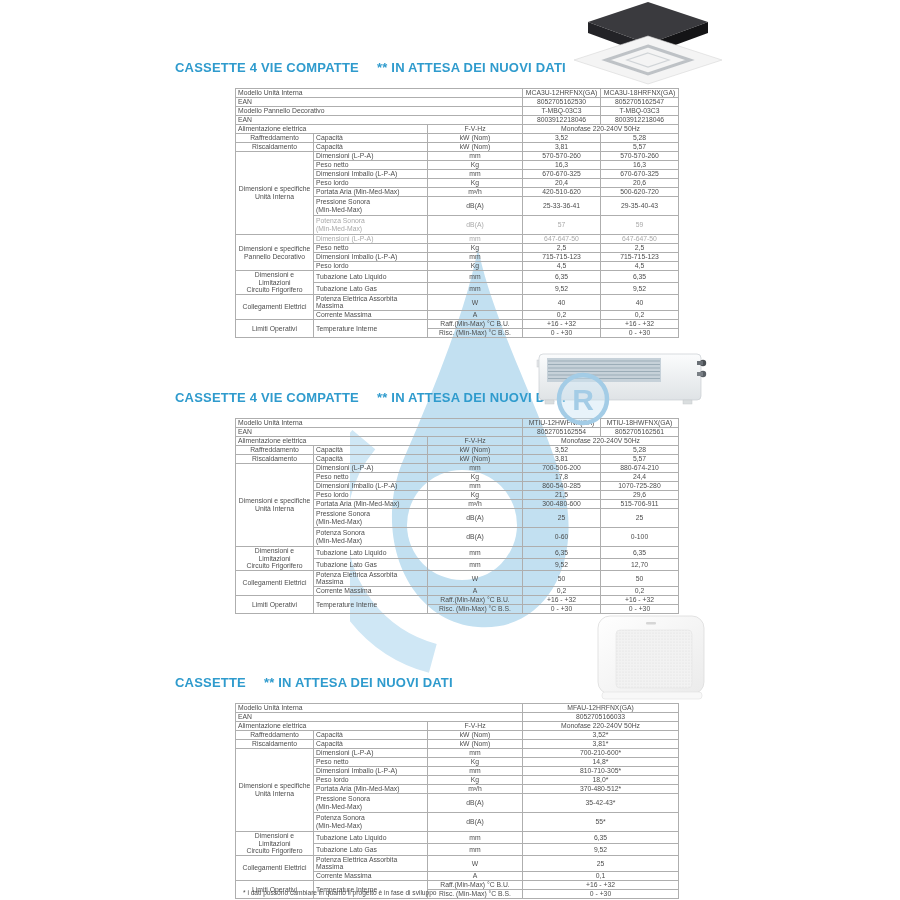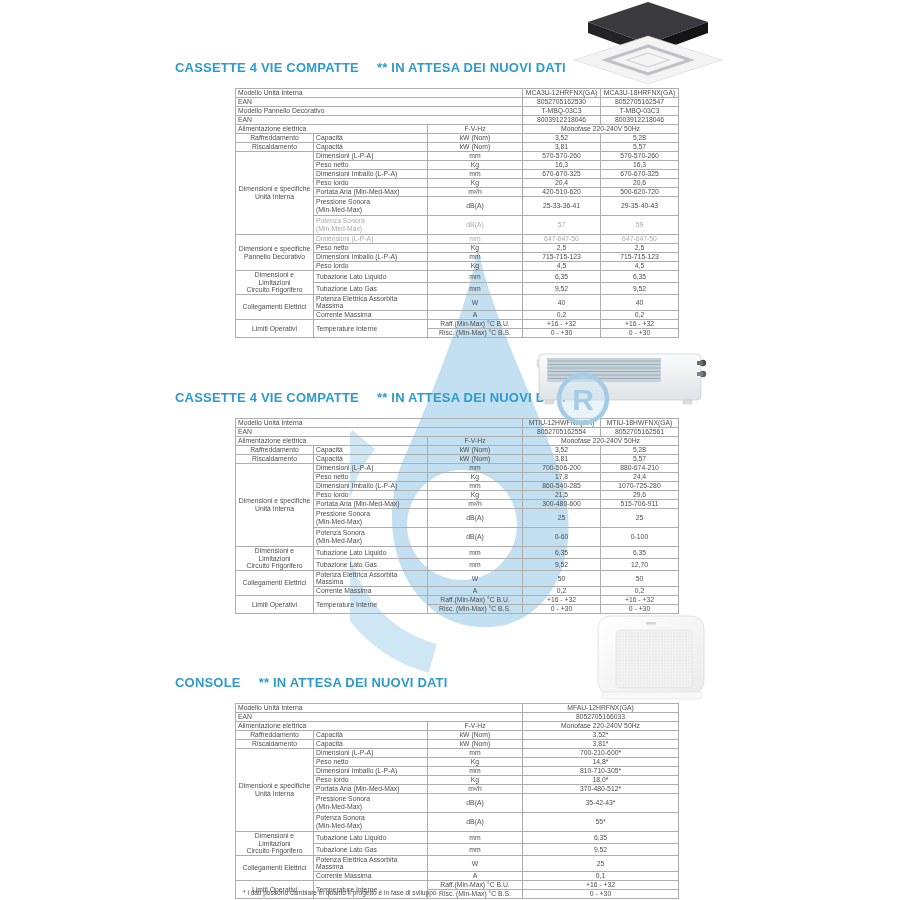--- a/index.html
+++ b/index.html
@@ -328,21 +328,21 @@
           <tr>
             <td>Risc. (Min-Max) °C B.S.</td>
             <td>0 - +30</td>
             <td>0 - +30</td>
           </tr>
         </tbody>
     </table>
   </div>
 
   <div class="section" id="sec2">
-    <h2 class="title"><span>CONSOLE</span><span class="notice">** IN ATTESA DEI NUOVI DATI</span></h2>
+    <h2 class="title"><span>CASSETTE</span><span class="notice">** IN ATTESA DEI NUOVI DATI</span></h2>
     <table class="spec">
       <colgroup>
           <col style="width:78px">
           <col style="width:114px">
           <col style="width:95px">
           <col style="width:78px">
           <col style="width:78px">
         </colgroup>
       <tbody>
           <tr>

